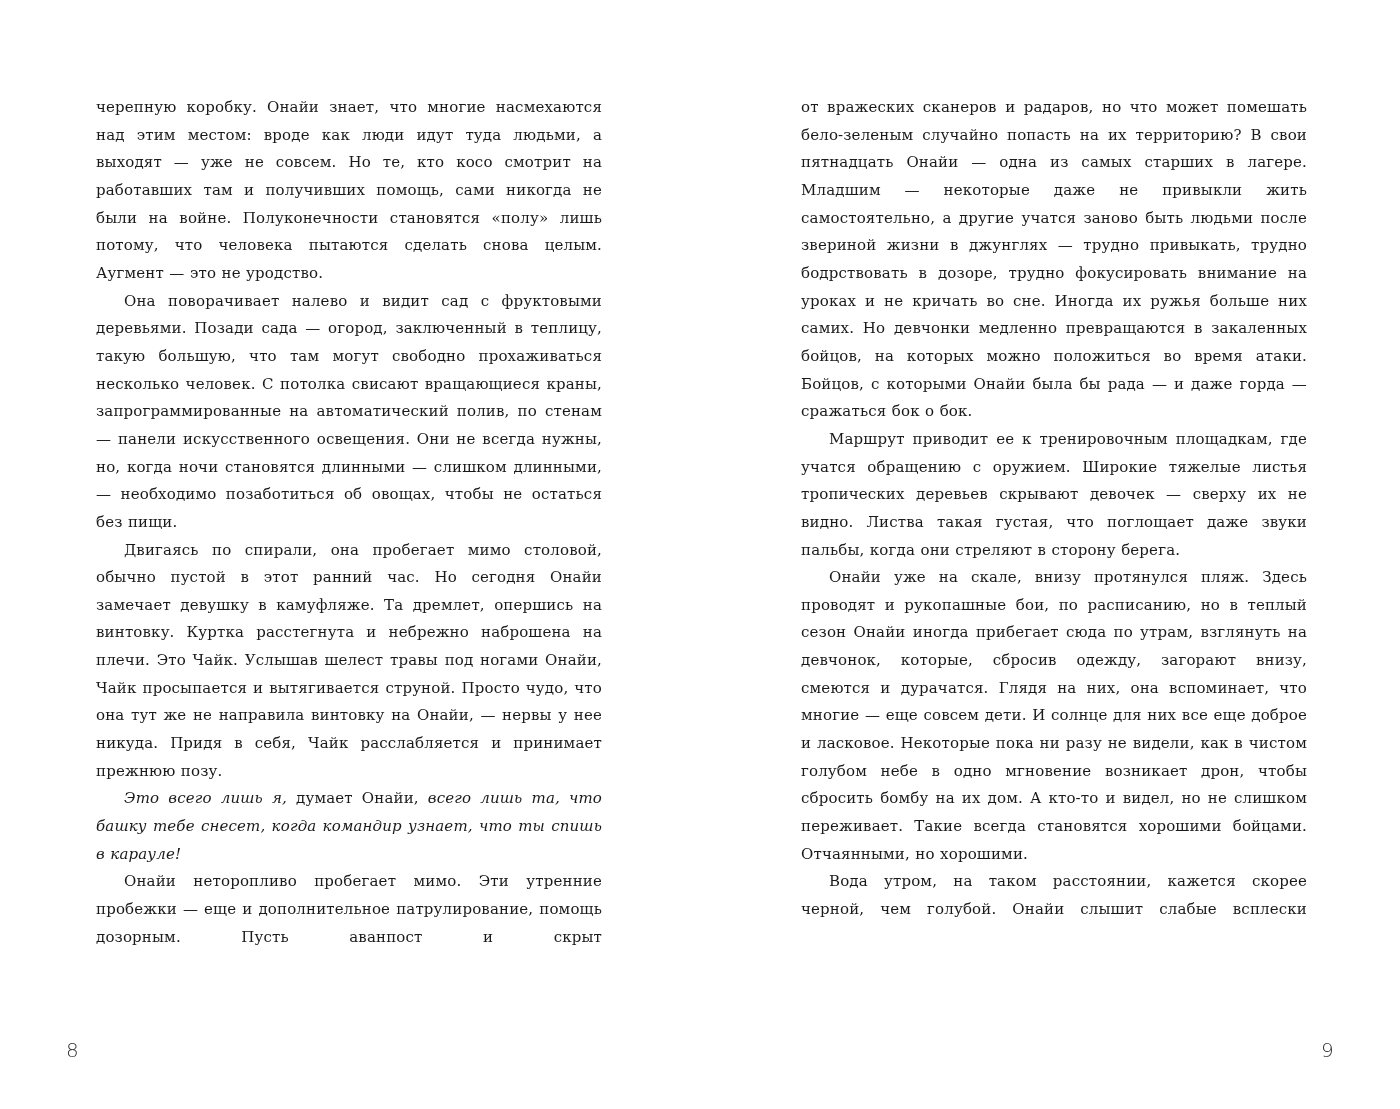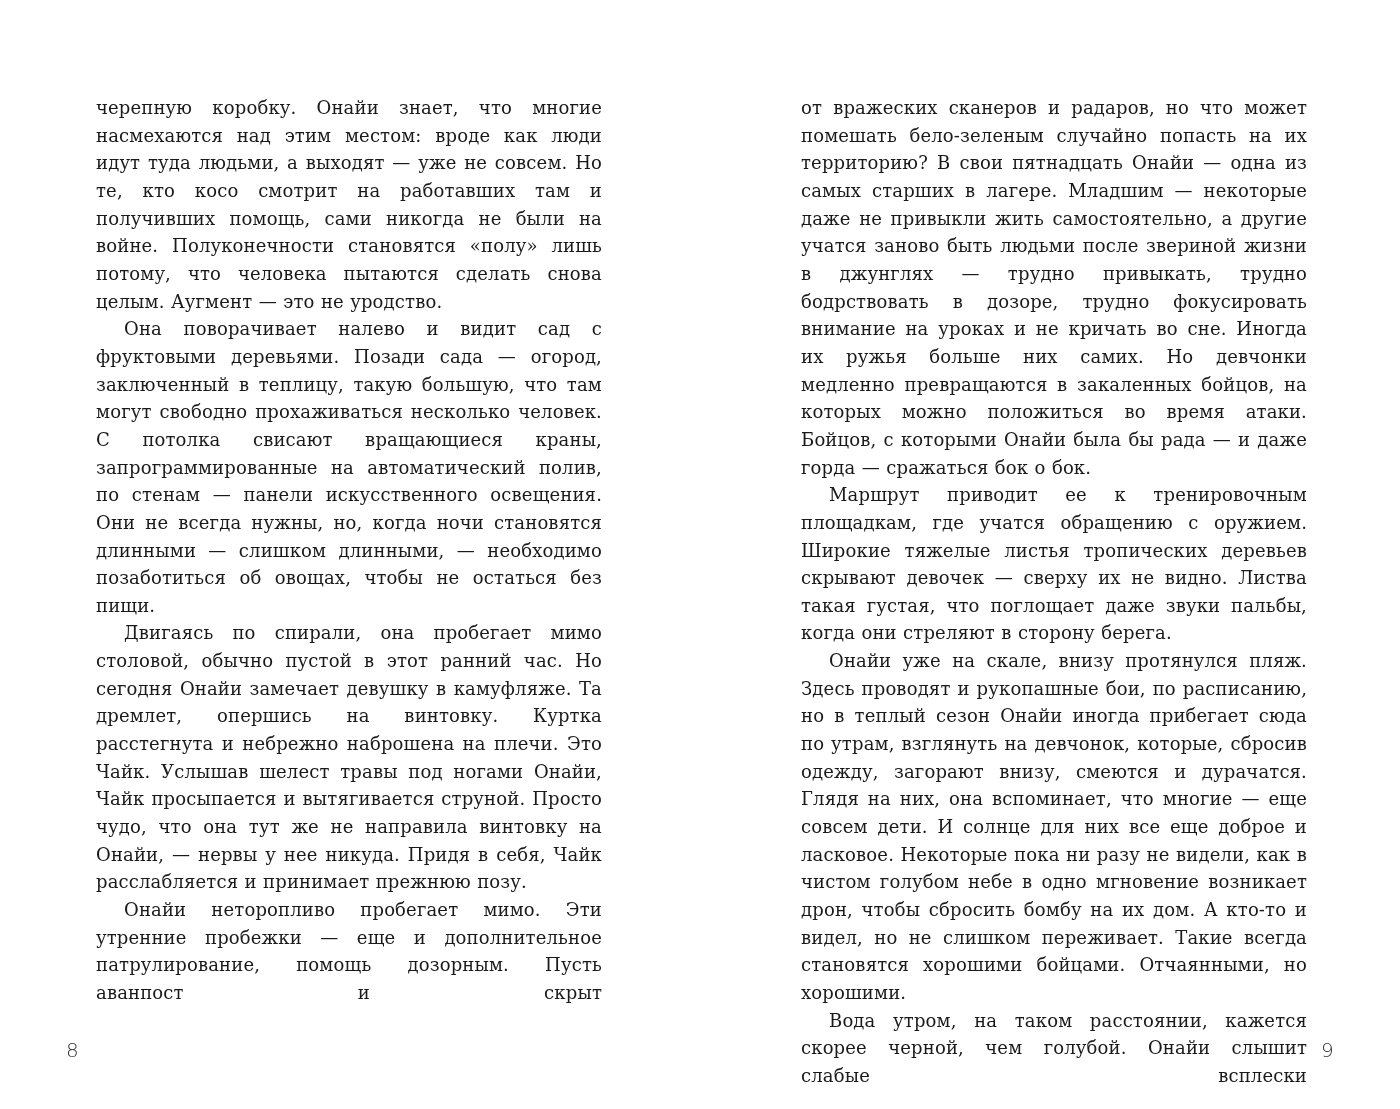--- a/index.html
+++ b/index.html
@@ -1,38 +1,39 @@
 <!DOCTYPE html>
 <html><head>
 <meta charset="utf-8">
 <style>
   html, body { margin:0; padding:0; background:#ffffff; }
   body { width:1400px; height:1109px; position:relative; overflow:hidden;
          font-family:"DejaVu Serif", "Liberation Serif", serif; color:#1a1a1a; }
   .page { position:absolute; top:94px; width:506px; }
   .page.left { left:96px; }
   .page.right { left:801px; }
-  .para { margin:0; font-size:18px; line-height:27.65px; text-align:justify;
+  .para { margin:0; font-size:15px; line-height:27.65px; text-align:justify;
           text-indent:28px; letter-spacing:0.15px; word-spacing:0.5px;
           hyphens:manual; }
   .para.noindent { text-indent:0; }
   .para.last-cut { text-align-last:justify; }
   .it { font-style:italic; }
   .folio { position:absolute; top:1038px; font-size:20px; color:#333;
            font-family:"DejaVu Sans", "Liberation Sans", sans-serif; font-weight:300; }
   .folio.left { left:66px; }
   .folio.right { left:1321px; }
 </style>
 </head>
 <body>
 
 <div class="page left" id="left-body">
     <p class="para noindent"><span>черепную коробку. Онайи знает, что многие насмехаются над этим местом: вроде как люди идут туда людьми, а выходят — уже не совсем. Но те, кто косо смотрит на работавших там и получивших помощь, сами никогда не были на войне. Полуконечности становятся «полу» лишь потому, что человека пытаются сделать снова целым. Аугмент — это не уродство.</span></p>
     <p class="para"><span>Она поворачивает налево и видит сад с фруктовыми деревьями. Позади сада — огород, заключенный в теплицу, такую большую, что там могут свободно прохаживаться несколько человек. С потолка свисают вращающиеся краны, запрограммированные на автоматический полив, по стенам — панели искусственного освещения. Они не всегда нужны, но, когда ночи становятся длинными — слишком длинными, — необходимо позаботиться об овощах, чтобы не остаться без пищи.</span></p>
     <p class="para"><span>Двигаясь по спирали, она пробегает мимо столовой, обычно пустой в этот ранний час. Но сегодня Онайи замечает девушку в камуфляже. Та дремлет, опершись на винтовку. Куртка расстегнута и небрежно наброшена на плечи. Это Чайк. Услышав шелест травы под ногами Онайи, Чайк просыпается и вытягивается струной. Просто чудо, что она тут же не направила винтовку на Онайи, — нервы у нее никуда. Придя в себя, Чайк расслабляется и принимает прежнюю позу.</span></p>
+    <p class="para"><span class="it">Это всего лишь я,</span><span> думает Онайи, </span><span class="it">всего лишь та, что башку тебе снесет, когда командир узнает, что ты спишь в карауле!</span></p>
     <p class="para last-cut"><span>Онайи неторопливо пробегает мимо. Эти утренние пробежки — еще и дополнительное патрулирование, помощь дозорным. Пусть аванпост и скрыт</span></p>
   </div>
 <div class="page right" id="right-body">
     <p class="para noindent"><span>от вражеских сканеров и радаров, но что может помешать бело-зеленым случайно попасть на их территорию? В свои пятнадцать Онайи — одна из самых старших в лагере. Младшим — некоторые даже не привыкли жить самостоятельно, а другие учатся заново быть людьми после звериной жизни в джунглях — трудно привыкать, трудно бодрствовать в дозоре, трудно фокусировать внимание на уроках и не кричать во сне. Иногда их ружья больше них самих. Но девчонки медленно превращаются в закаленных бойцов, на которых можно положиться во время атаки. Бойцов, с которыми Онайи была бы рада — и даже горда — сражаться бок о бок.</span></p>
     <p class="para"><span>Маршрут приводит ее к тренировочным площадкам, где учатся обращению с оружием. Широкие тяжелые листья тропических деревьев скрывают девочек — сверху их не видно. Листва такая густая, что поглощает даже звуки пальбы, когда они стреляют в сторону берега.</span></p>
     <p class="para"><span>Онайи уже на скале, внизу протянулся пляж. Здесь проводят и рукопашные бои, по расписанию, но в теплый сезон Онайи иногда прибегает сюда по утрам, взглянуть на девчонок, которые, сбросив одежду, загорают внизу, смеются и дурачатся. Глядя на них, она вспоминает, что многие — еще совсем дети. И солнце для них все еще доброе и ласковое. Некоторые пока ни разу не видели, как в чистом голубом небе в одно мгновение возникает дрон, чтобы сбросить бомбу на их дом. А кто-то и видел, но не слишком переживает. Такие всегда становятся хорошими бойцами. Отчаянными, но хорошими.</span></p>
     <p class="para last-cut"><span>Вода утром, на таком расстоянии, кажется скорее черной, чем голубой. Онайи слышит слабые всплески</span></p>
   </div>
 
 <div class="folio left">8</div>

